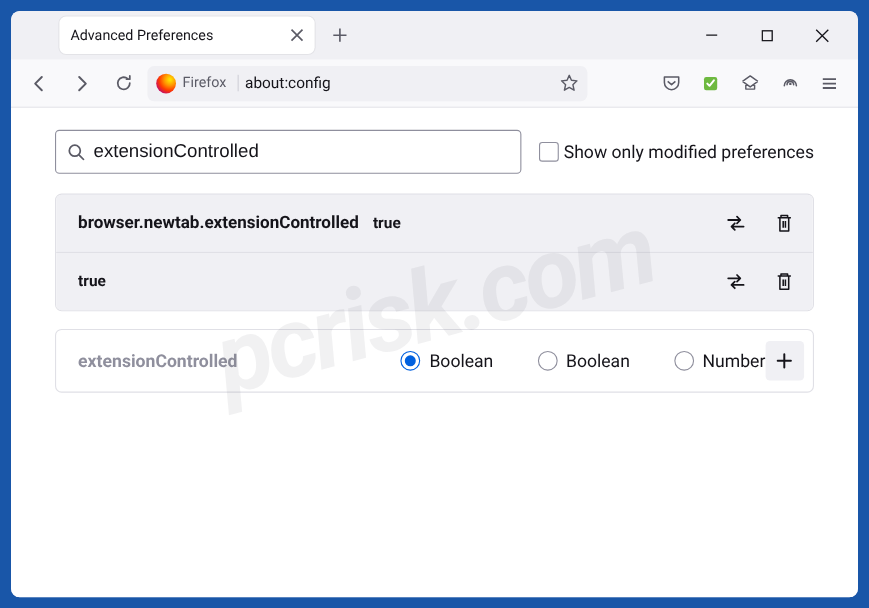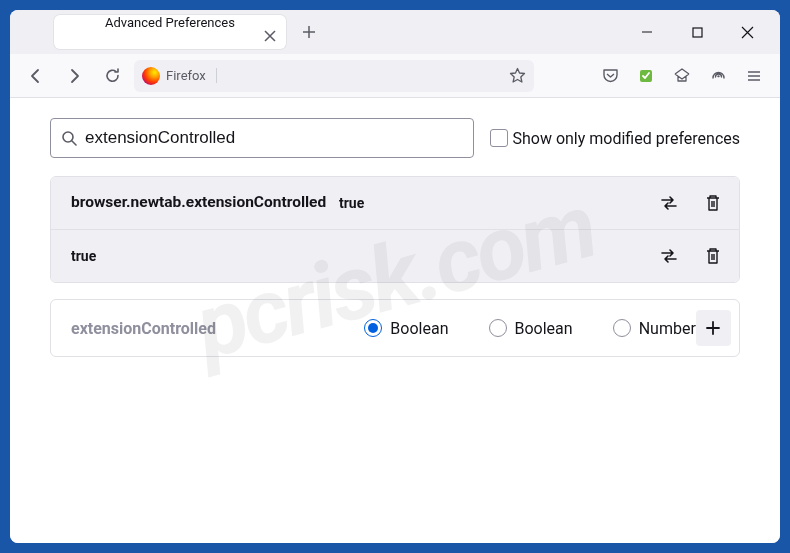--- a/index.html
+++ b/index.html
@@ -32,21 +32,20 @@
   background: #fff;
   border-radius: 6px;
   height: 34px;
   width: 232px;
   display: flex;
   align-items: center;
   padding: 0 10px;
   font-size: 13px;
   color: #15141a;
   box-shadow: 0 0 0 1px rgba(0,0,0,0.05);
-  flex-direction: column;
 }
 .tab .close { margin-left: auto; color: #5b5b66; cursor: pointer; }
 .newtab-btn {
   width: 30px; height: 30px;
   display: flex; align-items: center; justify-content: center;
   color: #5b5b66; margin-left: 8px; border-radius: 4px;
   cursor: pointer;
 }
 .win-controls {
   margin-left: auto;
@@ -277,20 +276,21 @@
         </svg>
     </div>
     <div class="tb-btn">
       <svg width="17" height="17" viewBox="0 0 17 17">
           <path d="M14 8.5 A5.5 5.5 0 1 1 12 4.5 M14 2 V5 H11" stroke="currentColor" stroke-width="1.6" fill="none" stroke-linecap="round" stroke-linejoin="round"></path>
         </svg>
     </div>
     <div class="urlbar">
       <div class="ff-logo"></div>
       <span class="fx-label">Firefox</span>
+      <span class="url-text">about:config</span>
       <span class="star">
         <svg width="17" height="17" viewBox="0 0 17 17">
             <path d="M8.5 1.5 L10.5 6 L15.5 6.5 L11.8 10 L12.9 15 L8.5 12.5 L4.1 15 L5.2 10 L1.5 6.5 L6.5 6 Z" stroke="currentColor" stroke-width="1.3" fill="none" stroke-linejoin="round"></path>
           </svg>
       </span>
     </div>
     <div class="toolbar-right">
       <div class="tb-btn">
         <svg width="17" height="17" viewBox="0 0 17 17">
             <path d="M2 3 H15 V8 A6.5 6.5 0 0 1 2 8 Z M5 7 L8.5 10 L12 7" stroke="currentColor" stroke-width="1.4" fill="none" stroke-linejoin="round"></path>

